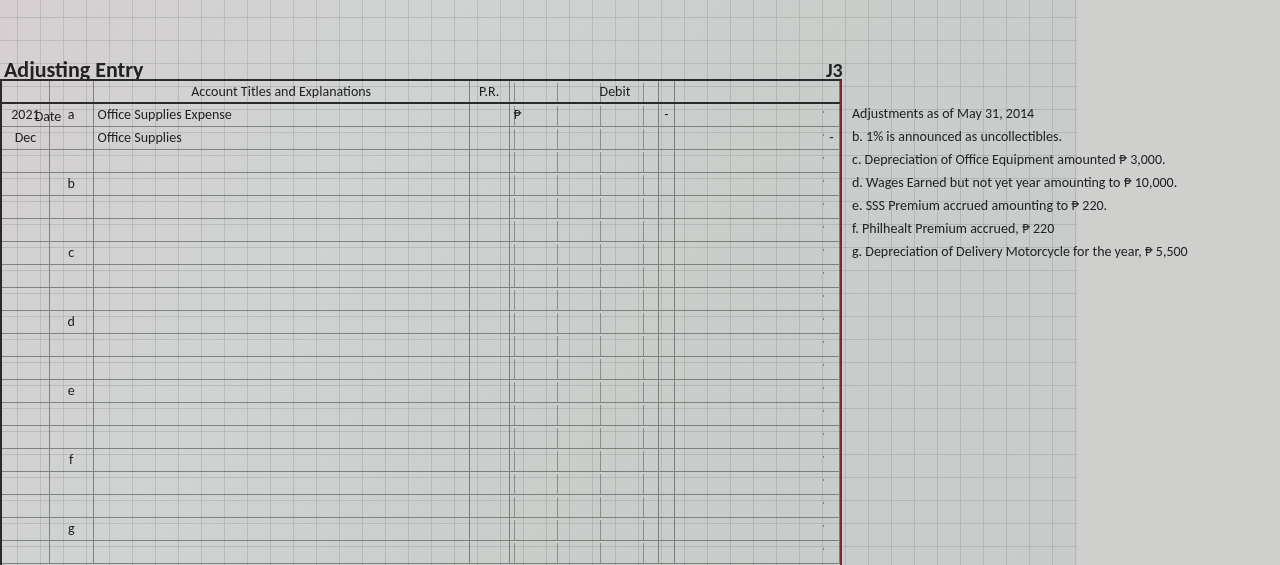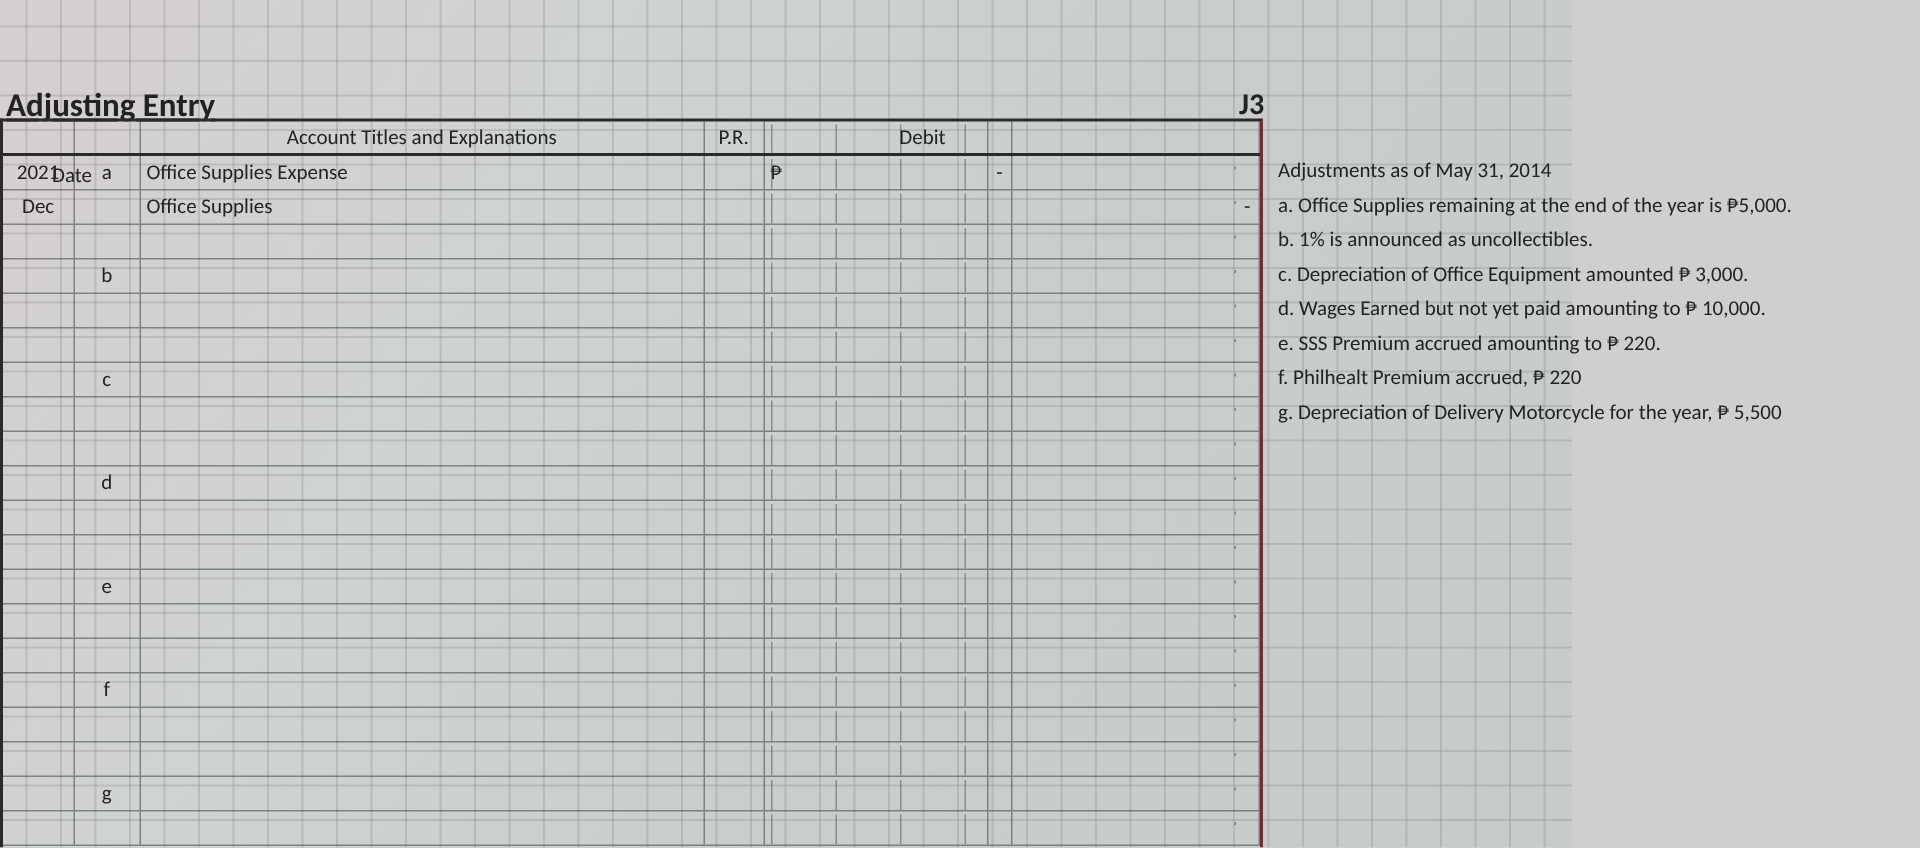--- a/index.html
+++ b/index.html
@@ -11,20 +11,21 @@
     font-size: 14px;
     color: #222;
     background: #cfd0ce;
     overflow: hidden;
   }
   .sheet {
     position: relative;
     width: 1048px;
     height: 565px;
     background: linear-gradient(120deg, #d6cfd2 0%, #cfd3d1 30%, #c9cecb 60%, #c7ccca 100%);
+    padding-left: 29px;
   }
   
   .bg-grid {
     position: absolute;
     top: 0; left: 0; right: 0; bottom: 0;
     background-image:
       linear-gradient(to right, rgba(90,95,92,0.35) 1px, transparent 1px),
       linear-gradient(to bottom, rgba(90,95,92,0.35) 1px, transparent 1px);
     background-size: 23px 23px;
     background-position: -6px -6px;
@@ -669,21 +670,20 @@
             <span></span>
             <span></span>
           </div>
           <div class="cell c-edge center"></div>
         </div>
       </div>
   </div>
 
   <div class="notes">
     <div>Adjustments as of May 31, 2014</div>
-    <div>a. Office Supplies remaining at the end of the year is ₱5,000.</div>
     <div>b. 1% is announced as uncollectibles.</div>
     <div>c. Depreciation of Office Equipment amounted ₱ 3,000.</div>
-    <div>d. Wages Earned but not yet paid amounting to ₱ 10,000.</div>
+    <div>d. Wages Earned but not yet year amounting to ₱ 10,000.</div>
     <div>e. SSS Premium  accrued amounting to ₱ 220.</div>
     <div>f. Philhealt Premium accrued, ₱ 220</div>
     <div>g. Depreciation of Delivery Motorcycle for the year, ₱  5,500</div>
   </div>
 </div>
 
 </body></html>

